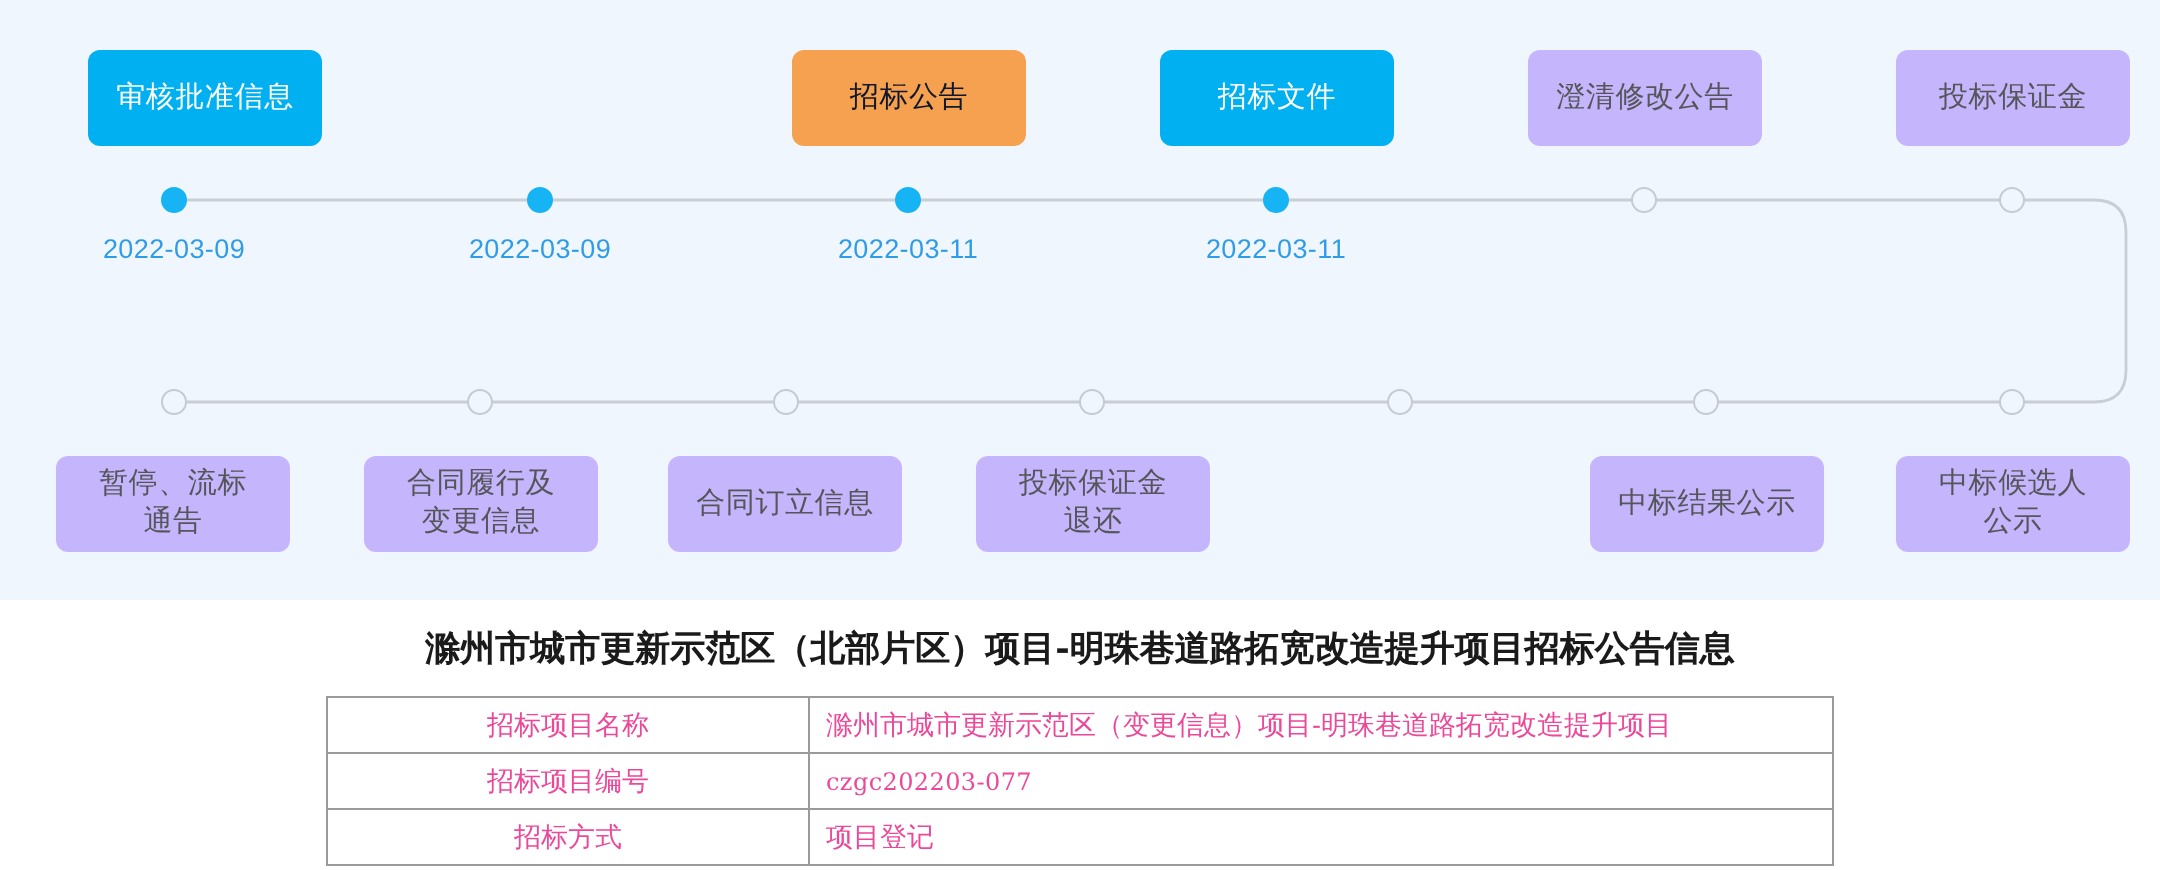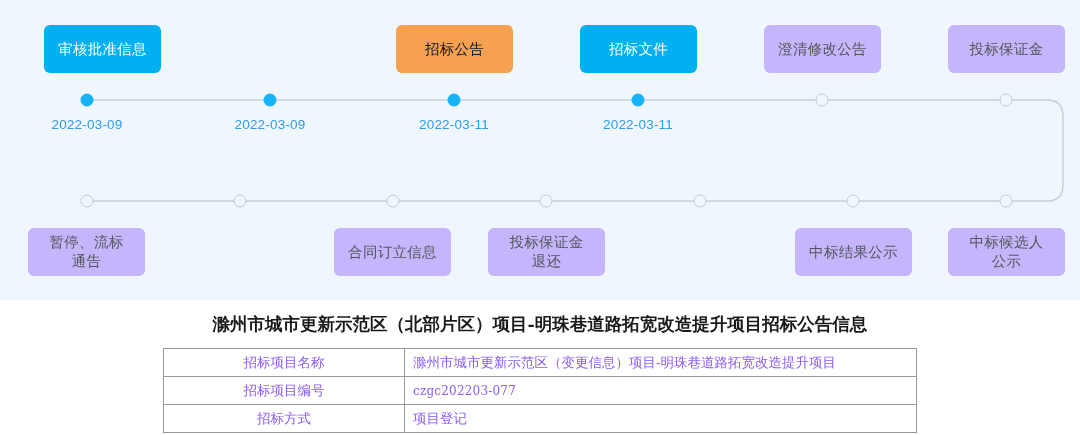--- a/index.html
+++ b/index.html
@@ -127,21 +127,21 @@
     left: 163px;
     top: 348px;
     width: 754px;
     border-collapse: collapse;
     table-layout: fixed;
   }
   #info-table td {
     border: 1px solid #9a9a9a;
     height: 28px;
     font-size: 13.5px;
-    color: #8b5cf6;
+    color: #ec4899;
     padding: 0 8px;
     box-sizing: border-box;
     vertical-align: middle;
   }
   #info-table td.label {
     width: 241px;
     text-align: center;
   }
   #info-table td.value {
     text-align: left;
@@ -194,20 +194,24 @@
   <div class="node todo" style="left:240px; top:201px;"></div>
   <div class="node todo" style="left:393px; top:201px;"></div>
   <div class="node todo" style="left:546px; top:201px;"></div>
   <div class="node todo" style="left:700px; top:201px;"></div>
   <div class="node todo" style="left:853px; top:201px;"></div>
   <div class="node todo" style="left:1006px;top:201px;"></div>
 
   <div class="step-btn inactive" id="r2b0">
     <span style="white-space:pre-line">暂停、流标
 通告</span>
+  </div>
+  <div class="step-btn inactive" id="r2b1">
+    <span style="white-space:pre-line">合同履行及
+变更信息</span>
   </div>
   <div class="step-btn inactive" id="r2b2">
     <span style="white-space:pre-line">合同订立信息</span>
   </div>
   <div class="step-btn inactive" id="r2b3">
     <span style="white-space:pre-line">投标保证金
 退还</span>
   </div>
   <div class="step-btn inactive" id="r2b5">
     <span style="white-space:pre-line">中标结果公示</span>

